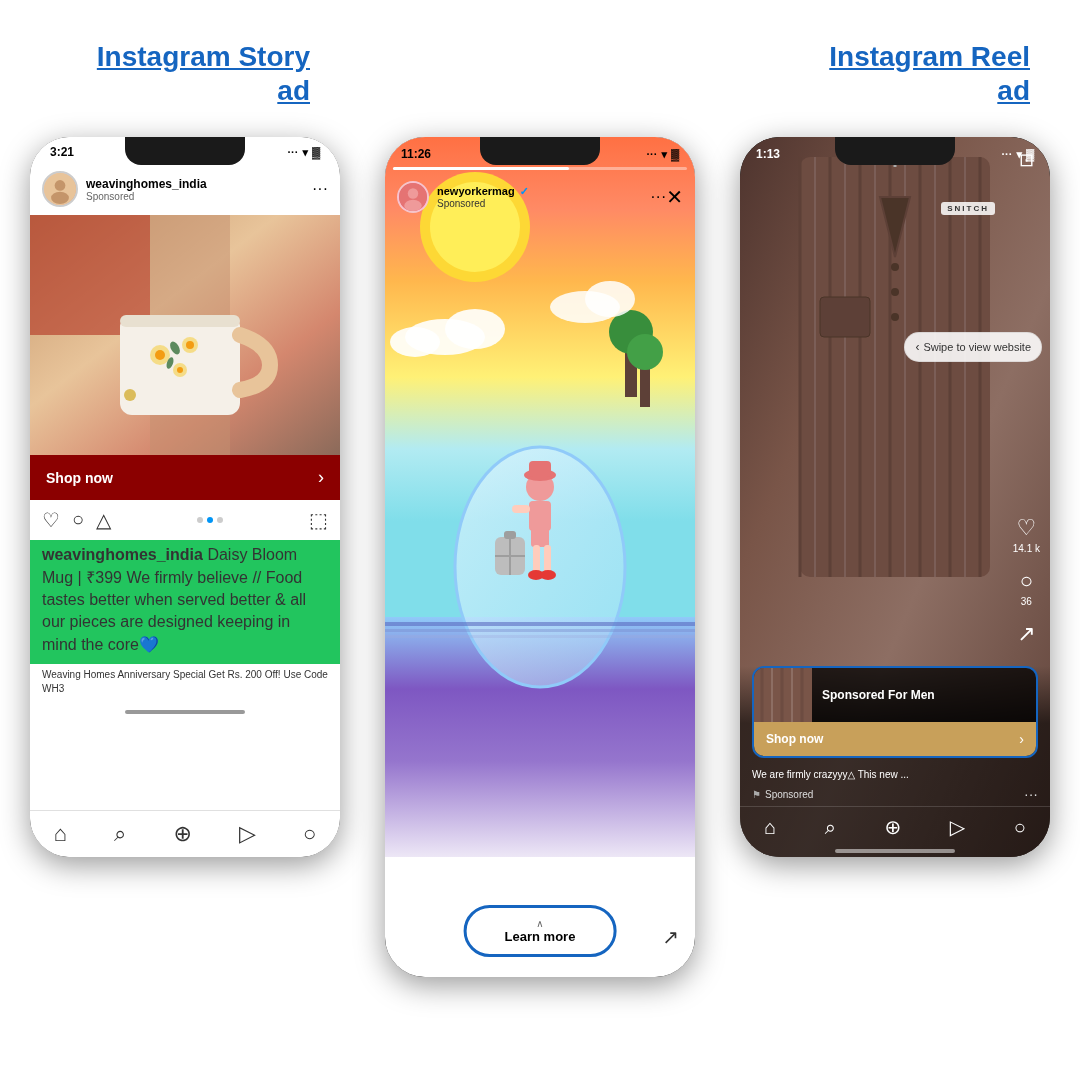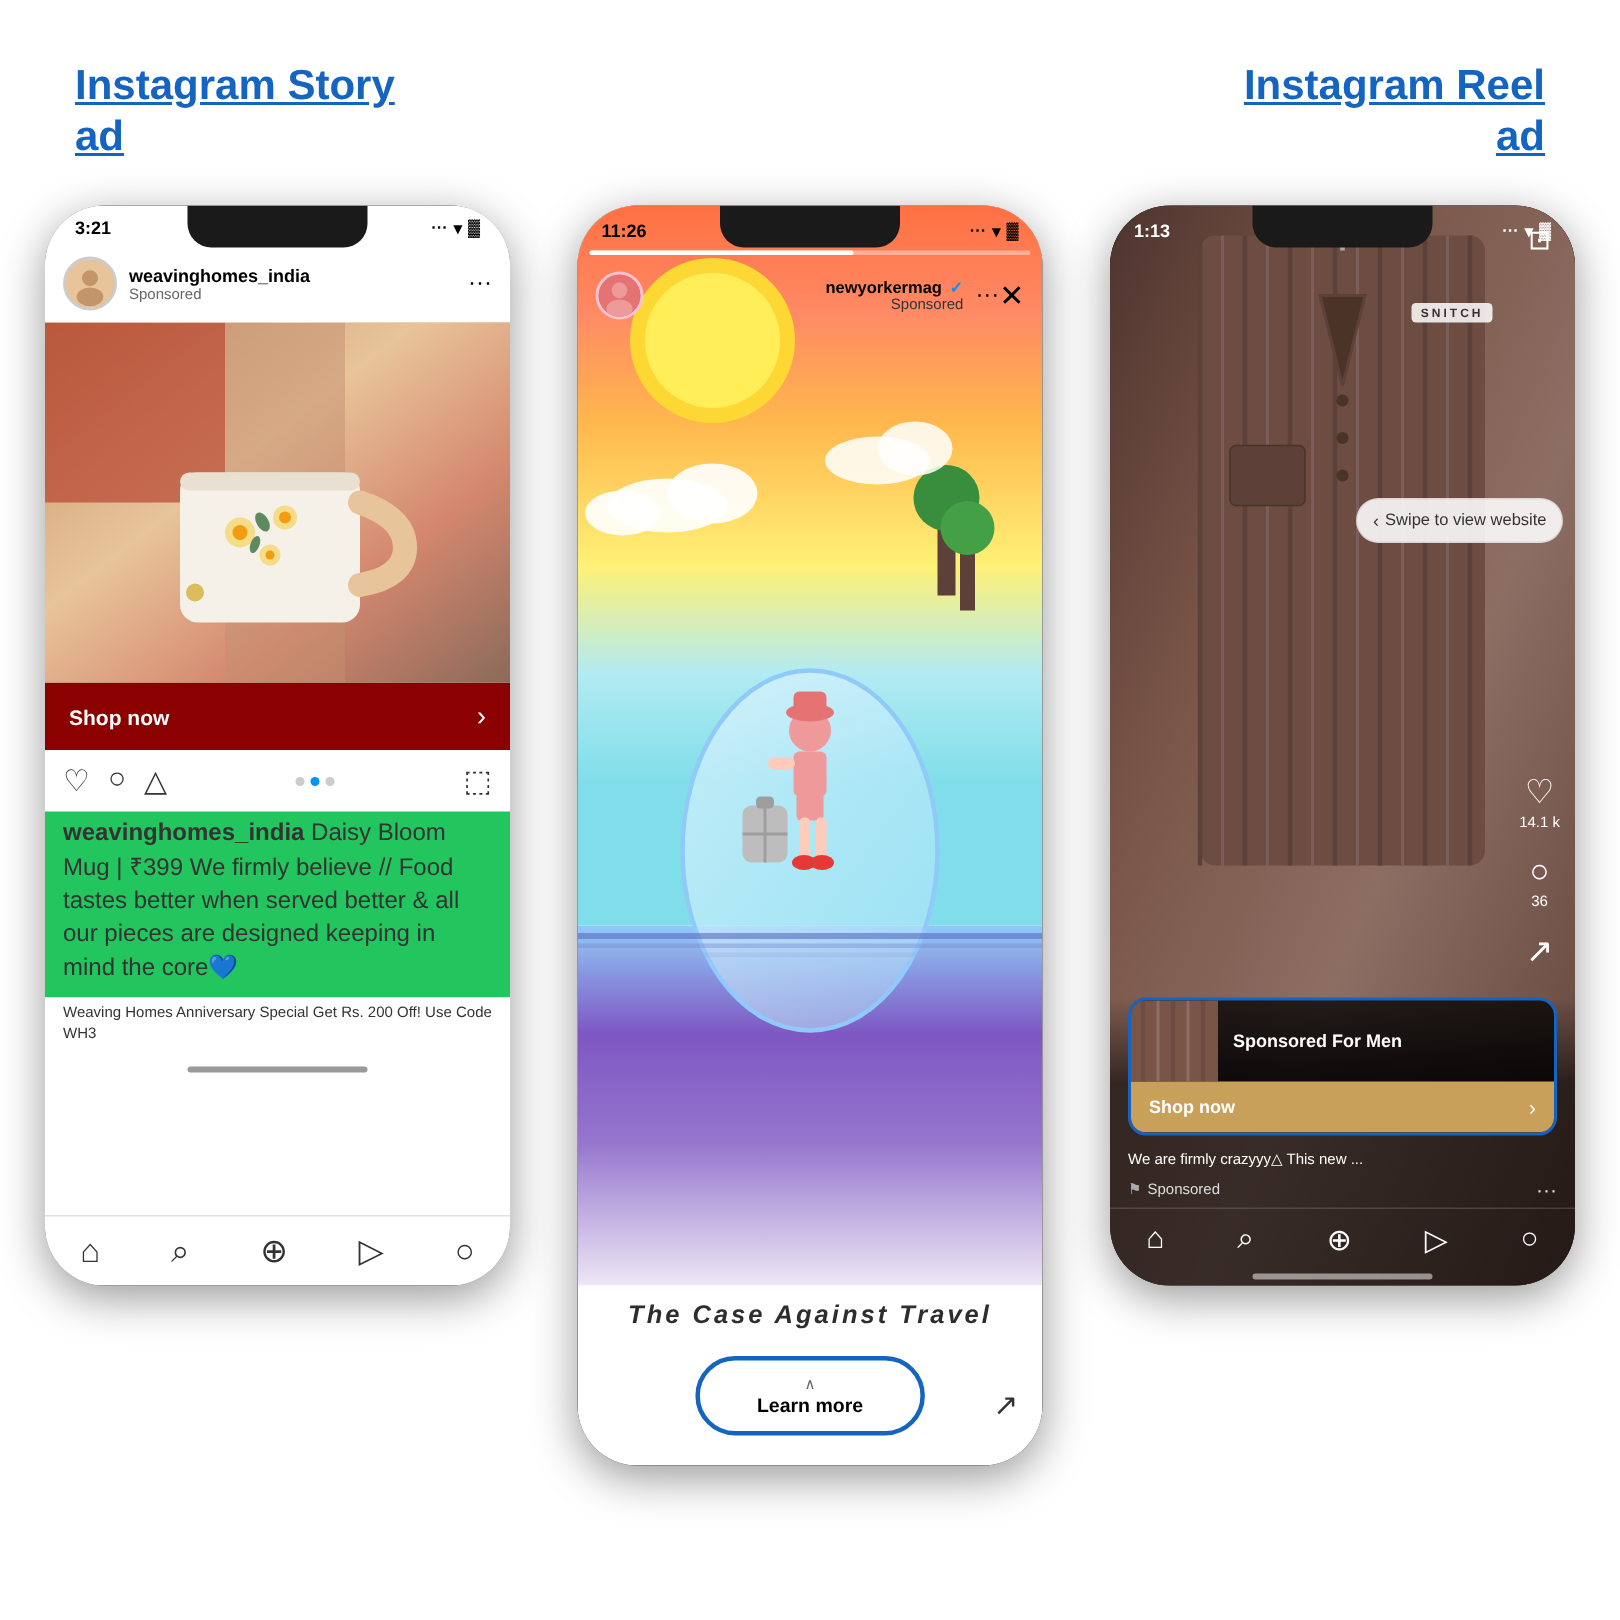--- a/index.html
+++ b/index.html
@@ -24,21 +24,21 @@
     }
     .ad-label {
       font-size: 28px;
       font-weight: 800;
       color: #1565C0;
       line-height: 1.2;
       text-decoration: underline;
       width: 220px;
     }
     .ad-label.center {
-      text-align: left;
+      text-align: right;
       width: 260px;
     }
     .ad-label.right {
       text-align: right;
       width: 240px;
     }
     .phones-row {
       display: flex;
       justify-content: space-between;
       align-items: flex-start;
@@ -259,21 +259,21 @@
       width: 32px;
       height: 32px;
       border-radius: 50%;
       background: linear-gradient(135deg, #e57373, #f06292);
       border: 2px solid rgba(255,255,255,0.6);
       overflow: hidden;
       display: flex;
       align-items: center;
       justify-content: center;
     }
-    .p2-user-info { margin-left: 21px; flex: 1; text-align: right; }
+    .p2-user-info { margin-left: 8px; flex: 1; }
     .p2-username { font-size: 11px; font-weight: 700; color: #000; }
     .p2-sponsored { font-size: 10px; color: #333; }
     .p2-close { font-size: 20px; color: #000; margin-left: auto; }
     .p3-action { display: flex; flex-direction: column; align-items: center; }
 
     
     .home-indicator {
       width: 120px;
       height: 4px;
       background: rgba(0,0,0,0.4);
@@ -498,23 +498,20 @@
             <div class="p2-username">
               <span>newyorkermag</span>
               <span style="color:#0095f6;margin-left:2px">✓</span>
             </div>
             <div class="p2-sponsored">Sponsored</div>
           </div>
           <span style="font-size:16px;color:#000;margin-left:8px">···</span>
           <span class="p2-close">✕</span>
         </div>
 
-        <div style="position:absolute;bottom:90px;left:0;right:0;text-align:center;z-index:5;">
-          <div style="font-size:17px;font-weight:700;color:#2d2d2d;font-style:italic;letter-spacing:2px;text-shadow:0 1px 2px rgba(255,255,255,0.5);">The Case Against Travel</div>
-        </div>
 
         <div style="position:absolute;bottom:20px;left:50%;transform:translateX(-50%);z-index:10;">
           <div style="border:3px solid #1565C0;border-radius:28px;padding:2px;">
             <div style="background:#fff;border-radius:22px;padding:8px 36px;display:flex;flex-direction:column;align-items:center;cursor:pointer;">
               <span style="font-size:10px;color:#666;">∧</span>
               <span style="font-size:13px;font-weight:600;color:#000;">Learn more</span>
             </div>
           </div>
         </div>
 

